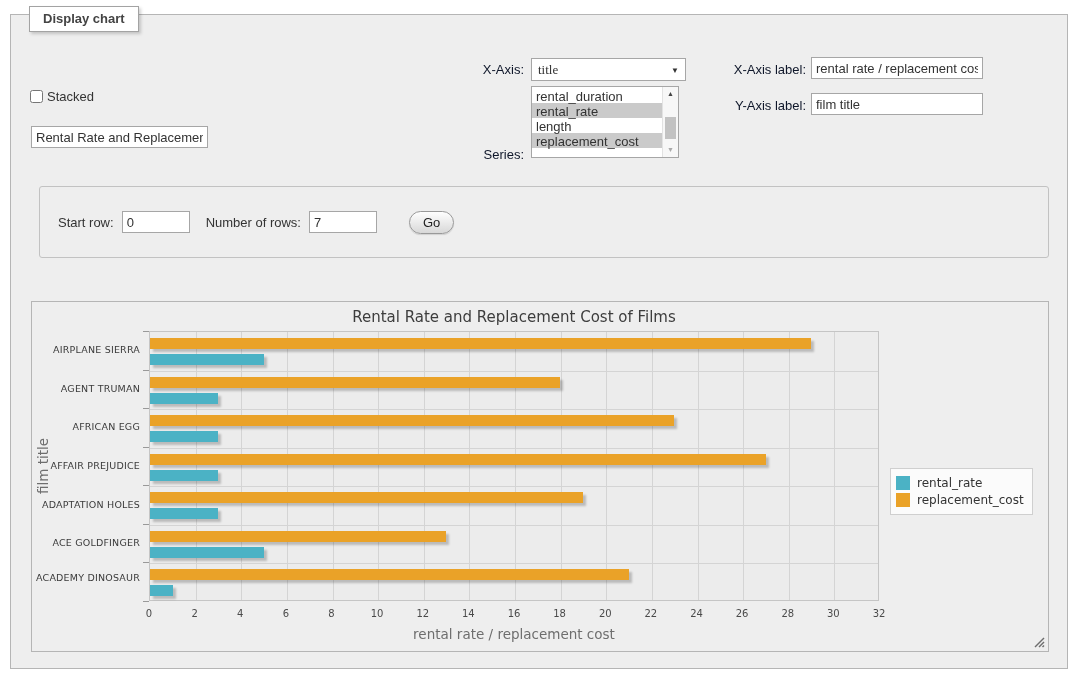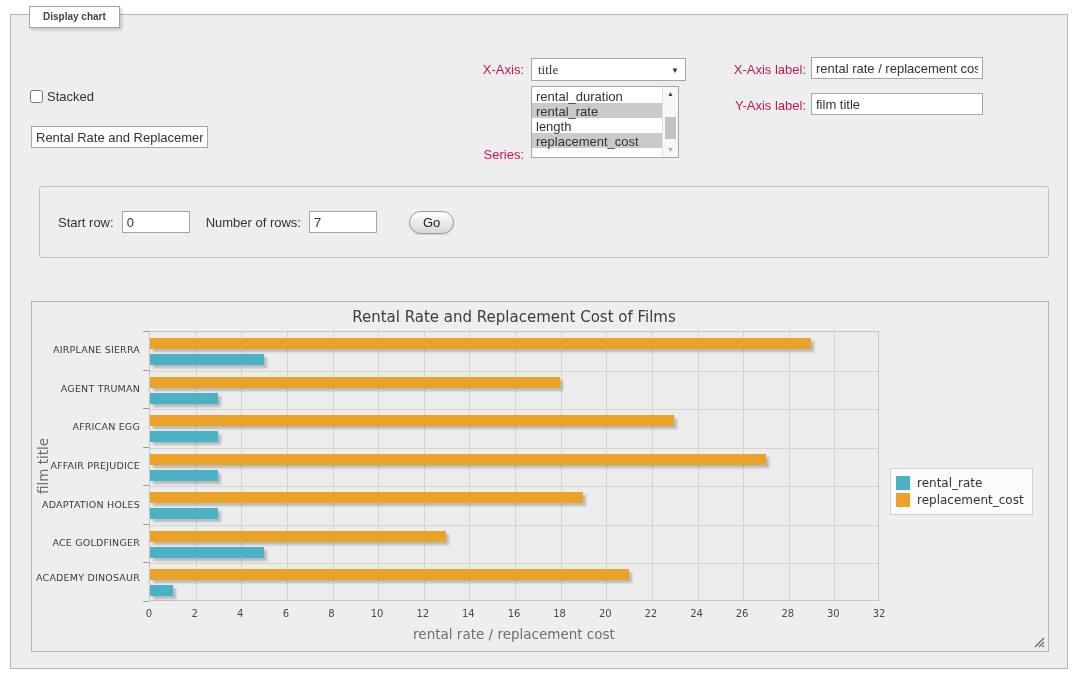--- a/index.html
+++ b/index.html
@@ -10,35 +10,35 @@
     font-size:13px; color:#333;
   }
   
   .outer-fieldset {
     position:absolute; left:10px; top:14px; width:1058px; height:655px;
     background:#eeeeee; border:1px solid #b5b5b5;
   }
   .legend-box {
     position:absolute; left:18px; top:-9px; background:#ffffff;
     border:1px solid #a3a3a3; box-shadow:2px 2px 3px rgba(0,0,0,.18);
-    padding:4px 13px 5px 13px; font-weight:bold; color:#444; font-size:10px;
+    padding:4px 13px 5px 13px; font-weight:bold; color:#444; font-size:13px;
     z-index:5;
   }
   
   .radio-row { position:absolute; left:19px; top:42px; display:flex; align-items:center; }
   .radio-row label { display:flex; align-items:center; margin-right:9px; cursor:default; }
   .radio-row input, .stacked-row input { margin:0 4px 0 0; }
   .stacked-row { position:absolute; left:19px; top:74px; display:flex; }
   input[type="text"] {
     background:#fff; border:1px solid #a6a6a6; color:#333;
     font-family:"Liberation Sans", sans-serif; font-size:13px;
     padding:2px 4px; height:22px;
   }
   .title-input { position:absolute; left:20px; top:111px; width:177px; }
-  .fld-label { position:absolute; text-align:right; color:#be185d; }
+  .fld-label { position:absolute; text-align:right; color:#0f172a; }
   .lbl-xaxis   { left:428px; top:47px;  width:85px; }
   .lbl-series  { left:428px; top:132px; width:85px; }
   .lbl-xlab    { left:688px; top:47px;  width:107px; }
   .lbl-ylab    { left:688px; top:83px;  width:107px; }
   .select-box {
     position:absolute; left:520px; top:43px; width:155px; height:23px;
     background:#fff; border:1px solid #a6a6a6;font-family:Liberation Serif, serif;
   }
   .select-box .val { position:absolute; left:6px; top:3px; }
   .select-box .arrow { position:absolute; right:6px; top:7px; font-size:8px; color:#333; }

